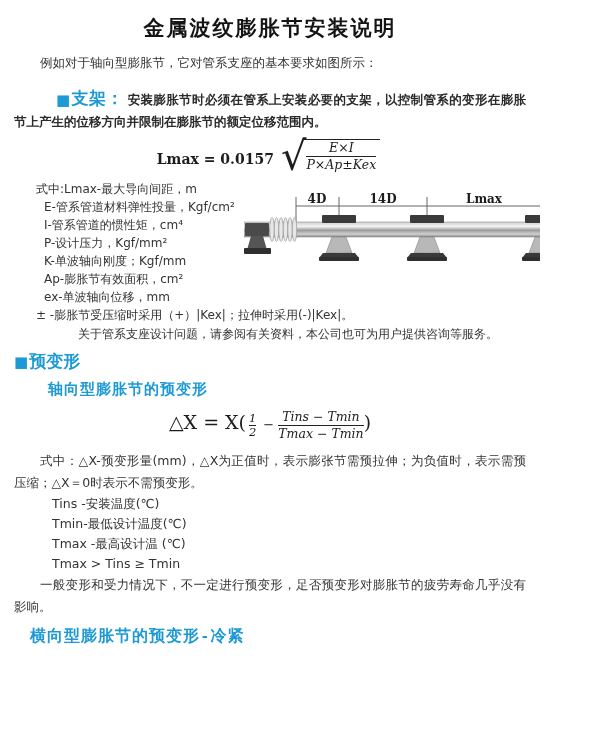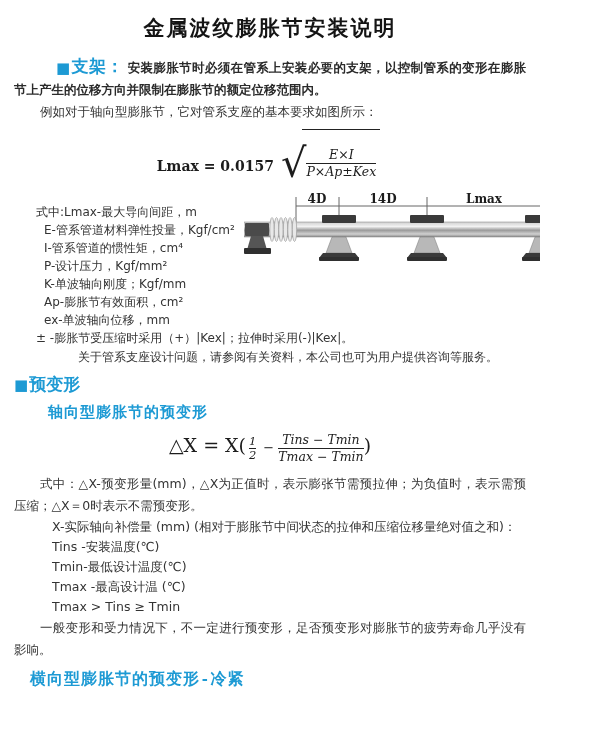--- a/index.html
+++ b/index.html
@@ -21,21 +21,21 @@
   .p1 { text-indent:42px; margin-top:13px; }
 
   
   .formula { text-align:center; font-family:"DejaVu Serif","Liberation Serif",serif; color:#1c1c1c; }
   .f1 { margin:6px 40px 6px 0; }
   .f-lhs { font-weight:bold; font-size:14px; margin-right:7px; vertical-align:6px;margin-left:37px; }
   .sqrt { display:inline-flex; align-items:center; }
   .rad { font-size:40px; line-height:34px; margin-right:-4px; font-weight:400; }
   .frac { display:inline-flex; flex-direction:column; align-items:center; font-style:italic; font-size:12.5px; line-height:16px; vertical-align:middle; }
   .frac .den { border-top:1px solid #222; }
-  .rooted { border-top:1.6px solid #222; padding:17px 4px; }
+  .rooted { border-top:1.6px solid #222; padding:0 4px; }
   .f2 { margin:10px 0 8px; font-size:13px; }
   .f2 .lhs,.f2 .rhs { font-weight:normal; font-size:19px; }
   .sfrac { font-size:11.5px; line-height:13px; margin:0 3px; }
   .mid-minus { margin:0 4px; }
 
   
   .defs { margin:2px 14px 0 36px; font-size:12px; line-height:18px; }
   .defs p { margin:0; }
   .defs .d { margin-left:8px; }
   .defs .consult { margin-left:14px; margin-top:1px;text-align:center; }
@@ -53,23 +53,23 @@
   
   .diagram { position:absolute; left:244px; top:192px; width:354px; height:98px; }
 </style>
 </head>
 <body>
 
 <div class="page">
 
   <h1 class="title">金属波纹膨胀节安装说明</h1>
 
+  <p class="para indent">例如对于轴向型膨胀节，它对管系支座的基本要求如图所示：</p>
+
   <p class="para p1"><span class="sec-head"><span class="sq">■</span><span class="sec-label">支架：</span></span><span class="bold-text">安装膨胀节时必须在管系上安装必要的支架，以控制管系的变形在膨胀节上产生的位移方向并限制在膨胀节的额定位移范围内。</span></p>
-
-  <p class="para indent">例如对于轴向型膨胀节，它对管系支座的基本要求如图所示：</p>
 
   <div class="formula f1">
     <span class="f-lhs">Lmax = 0.0157</span><span class="sqrt">
         <span class="rad">√</span>
         <span class="frac rooted">
           <span class="num">E×I</span>
           <span class="den">P×Ap±Kex</span>
         </span>
       </span>
   </div>
@@ -158,21 +158,20 @@
         <span class="den">2</span>
       </span><span class="mid-minus">−</span><span class="frac">
         <span class="num">Tins − Tmin</span>
         <span class="den">Tmax − Tmin</span>
       </span><span class="rhs">)</span>
   </div>
 
   <p class="para indent">式中：△X-预变形量(mm)，△X为正值时，表示膨张节需预拉伸；为负值时，表示需预压缩；△X＝0时表示不需预变形。</p>
 
   <div class="tdefs">
-    <p>X-实际轴向补偿量 (mm) (相对于膨胀节中间状态的拉伸和压缩位移量绝对值之和)：</p>
     <p>Tins -安装温度(℃)</p>
     <p>Tmin-最低设计温度(℃)</p>
     <p>Tmax -最高设计温 (℃)</p>
     <p>Tmax &gt; Tins ≥ Tmin</p>
   </div>
 
   <p class="para indent">一般变形和受力情况下，不一定进行预变形，足否预变形对膨胀节的疲劳寿命几乎没有影响。</p>
 
   <h3 class="sub-blue2">横向型膨胀节的预变形-冷紧</h3>
 

